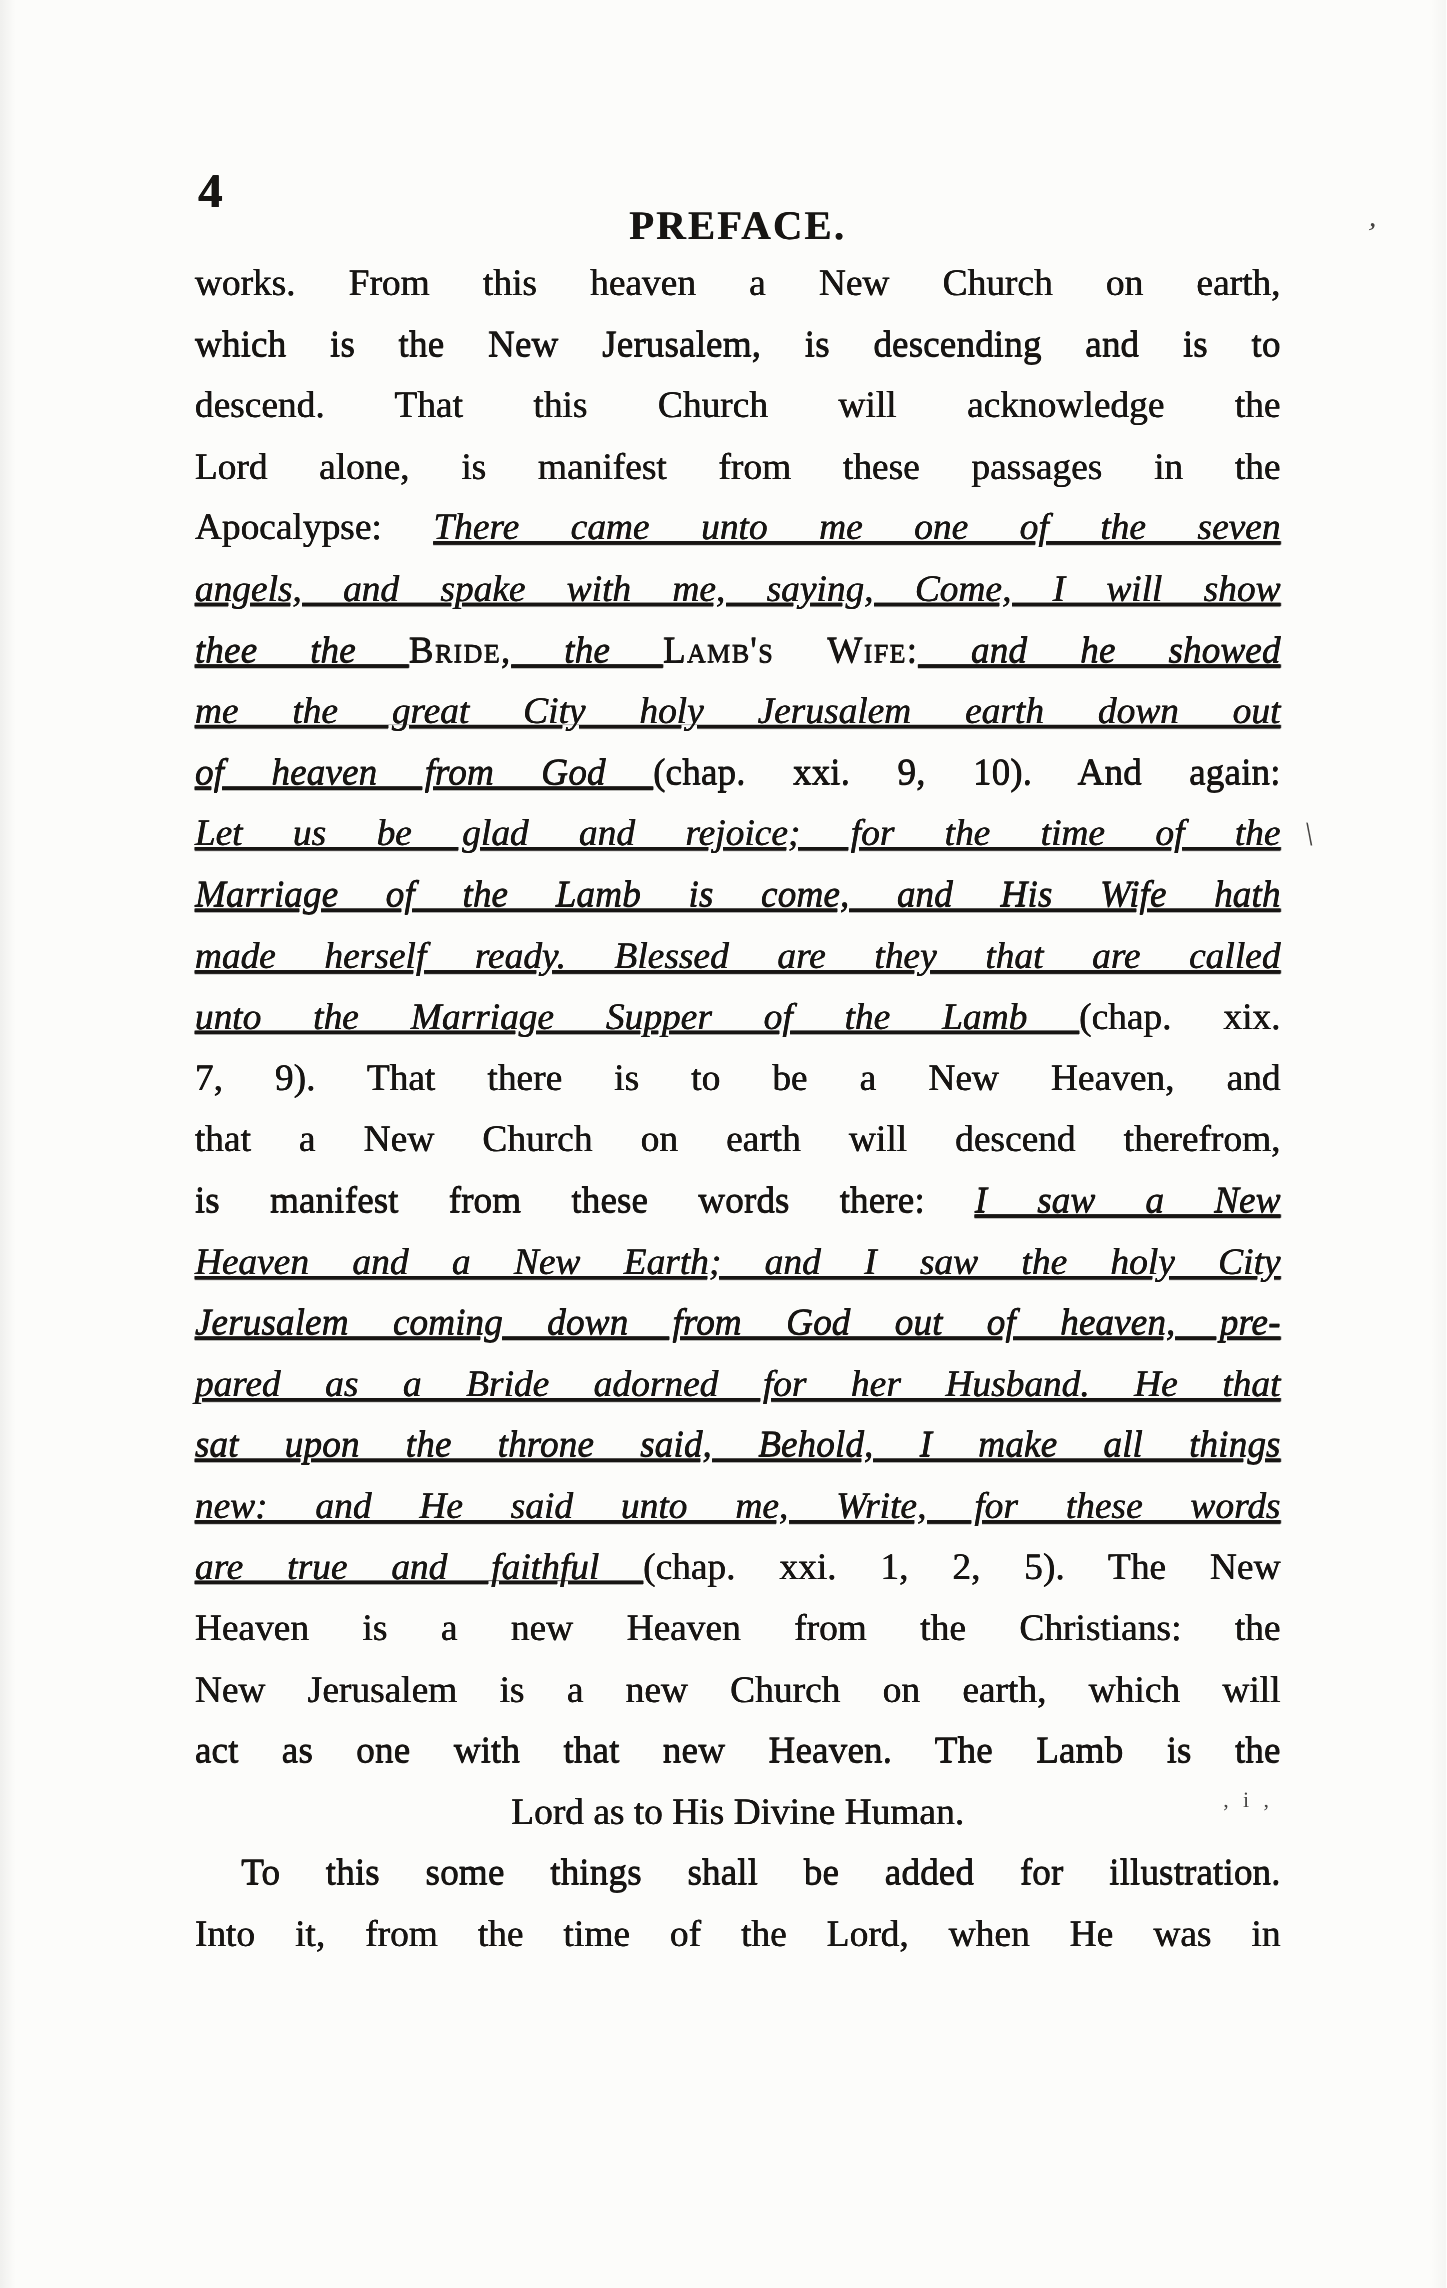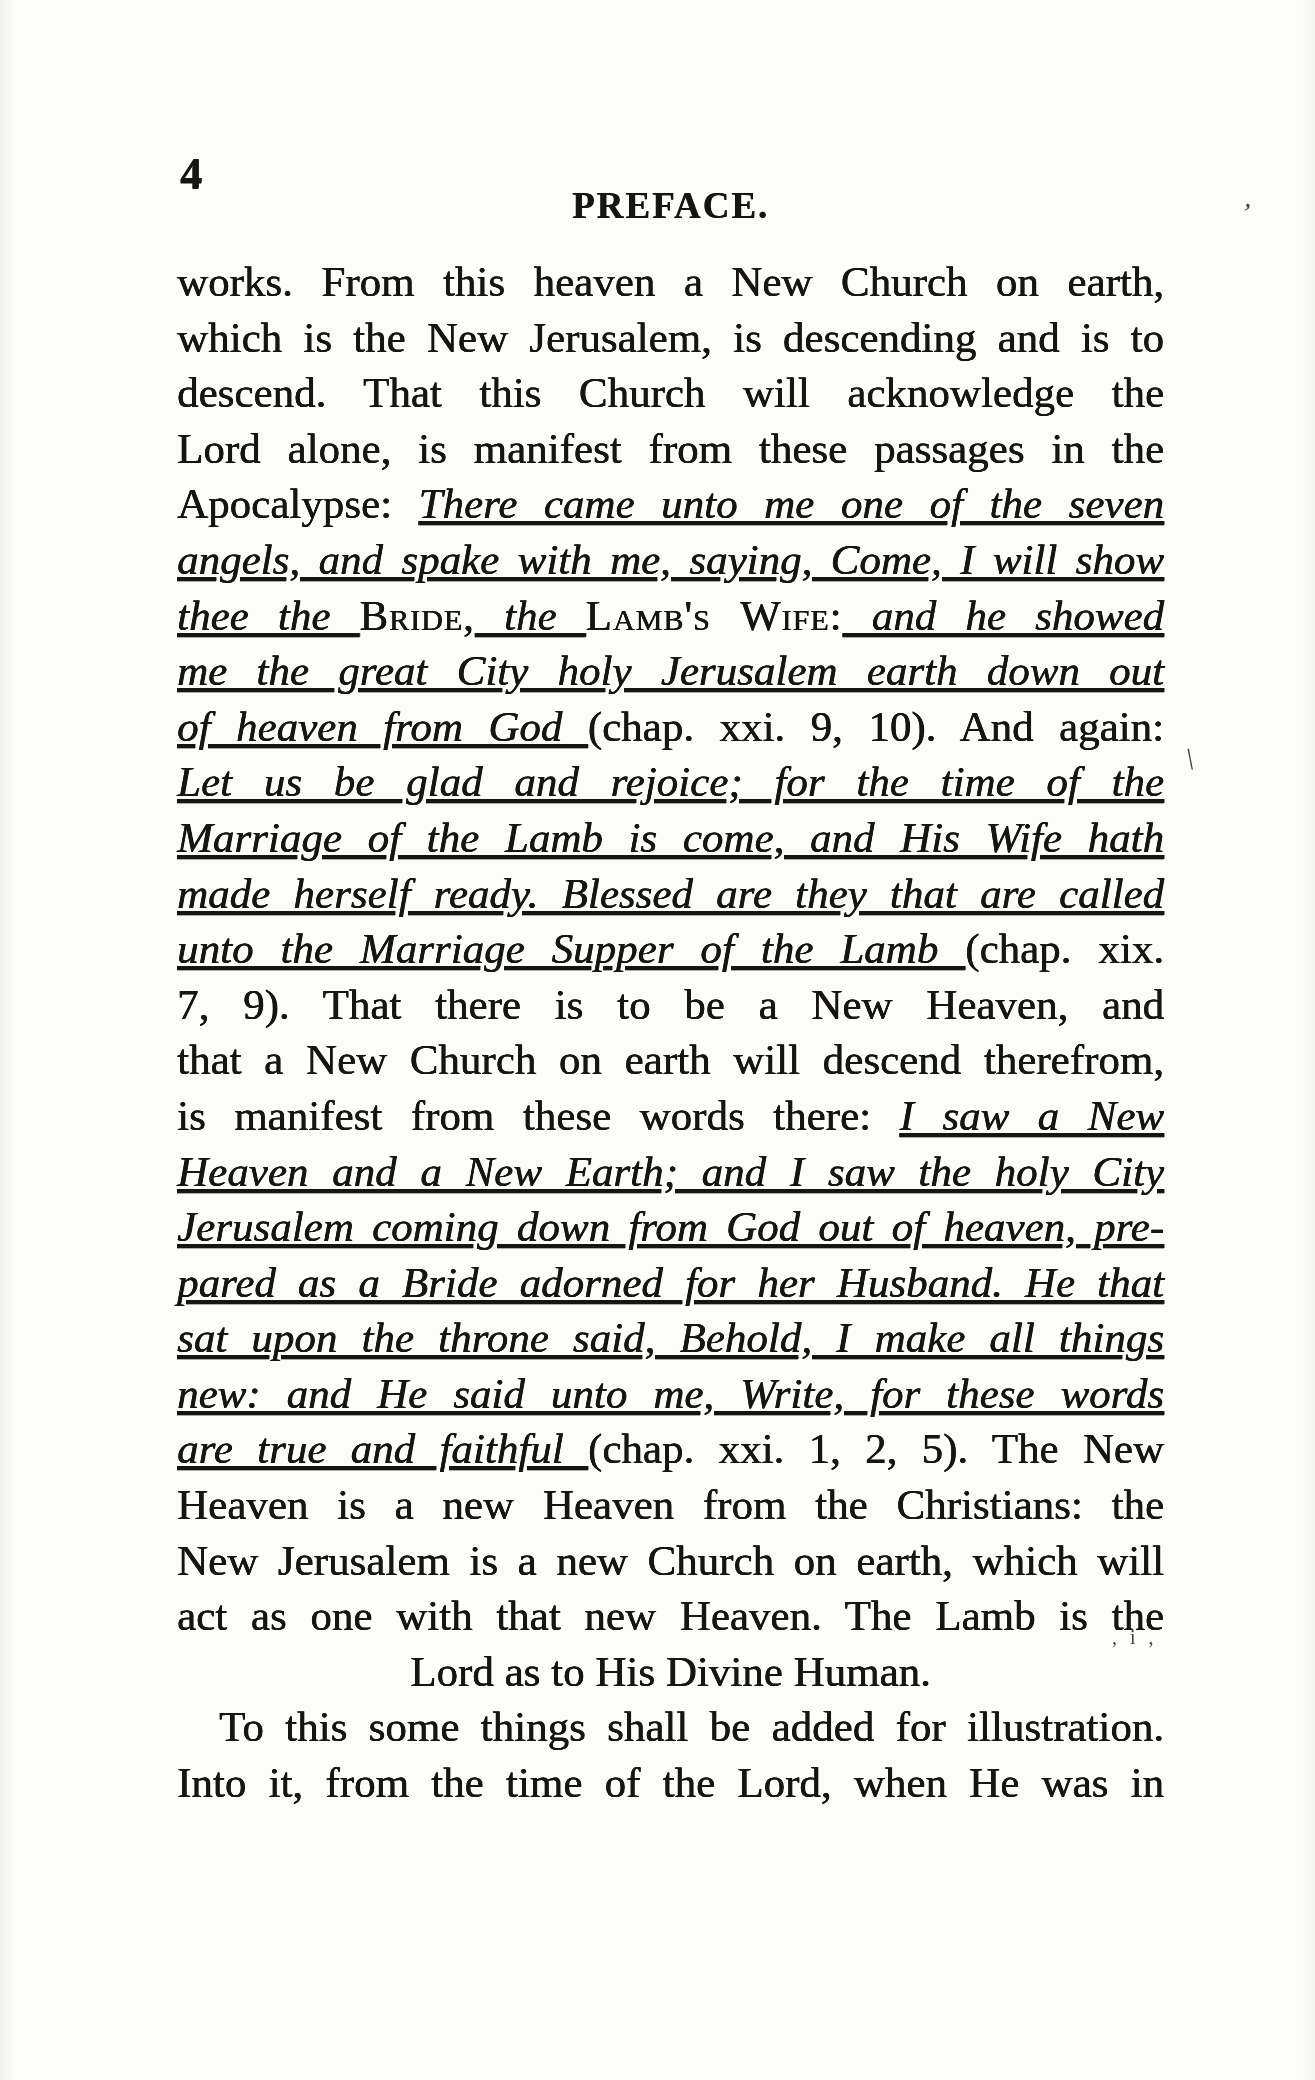--- a/index.html
+++ b/index.html
@@ -40,23 +40,23 @@
     text-align: center;
     font-size: 37px;
     font-weight: bold;
     letter-spacing: 2px;
     text-shadow: 0.5px 0 0 currentColor;
     margin-top: 34px;
   }
   .text-block {
     position: absolute;
     left: 177px;
-    top: 254px;
+    top: 230px;
     width: 987px;
-    font-size: 43px;
+    font-size: 34px;
     line-height: 55.6px;
     text-shadow: 0.45px 0 0 currentColor, 0 0.35px 0 currentColor;
   }
   .line {
     height: 55.6px;
     text-align: justify;
   }
   .line::after {
     content: "";
     display: inline-block;

